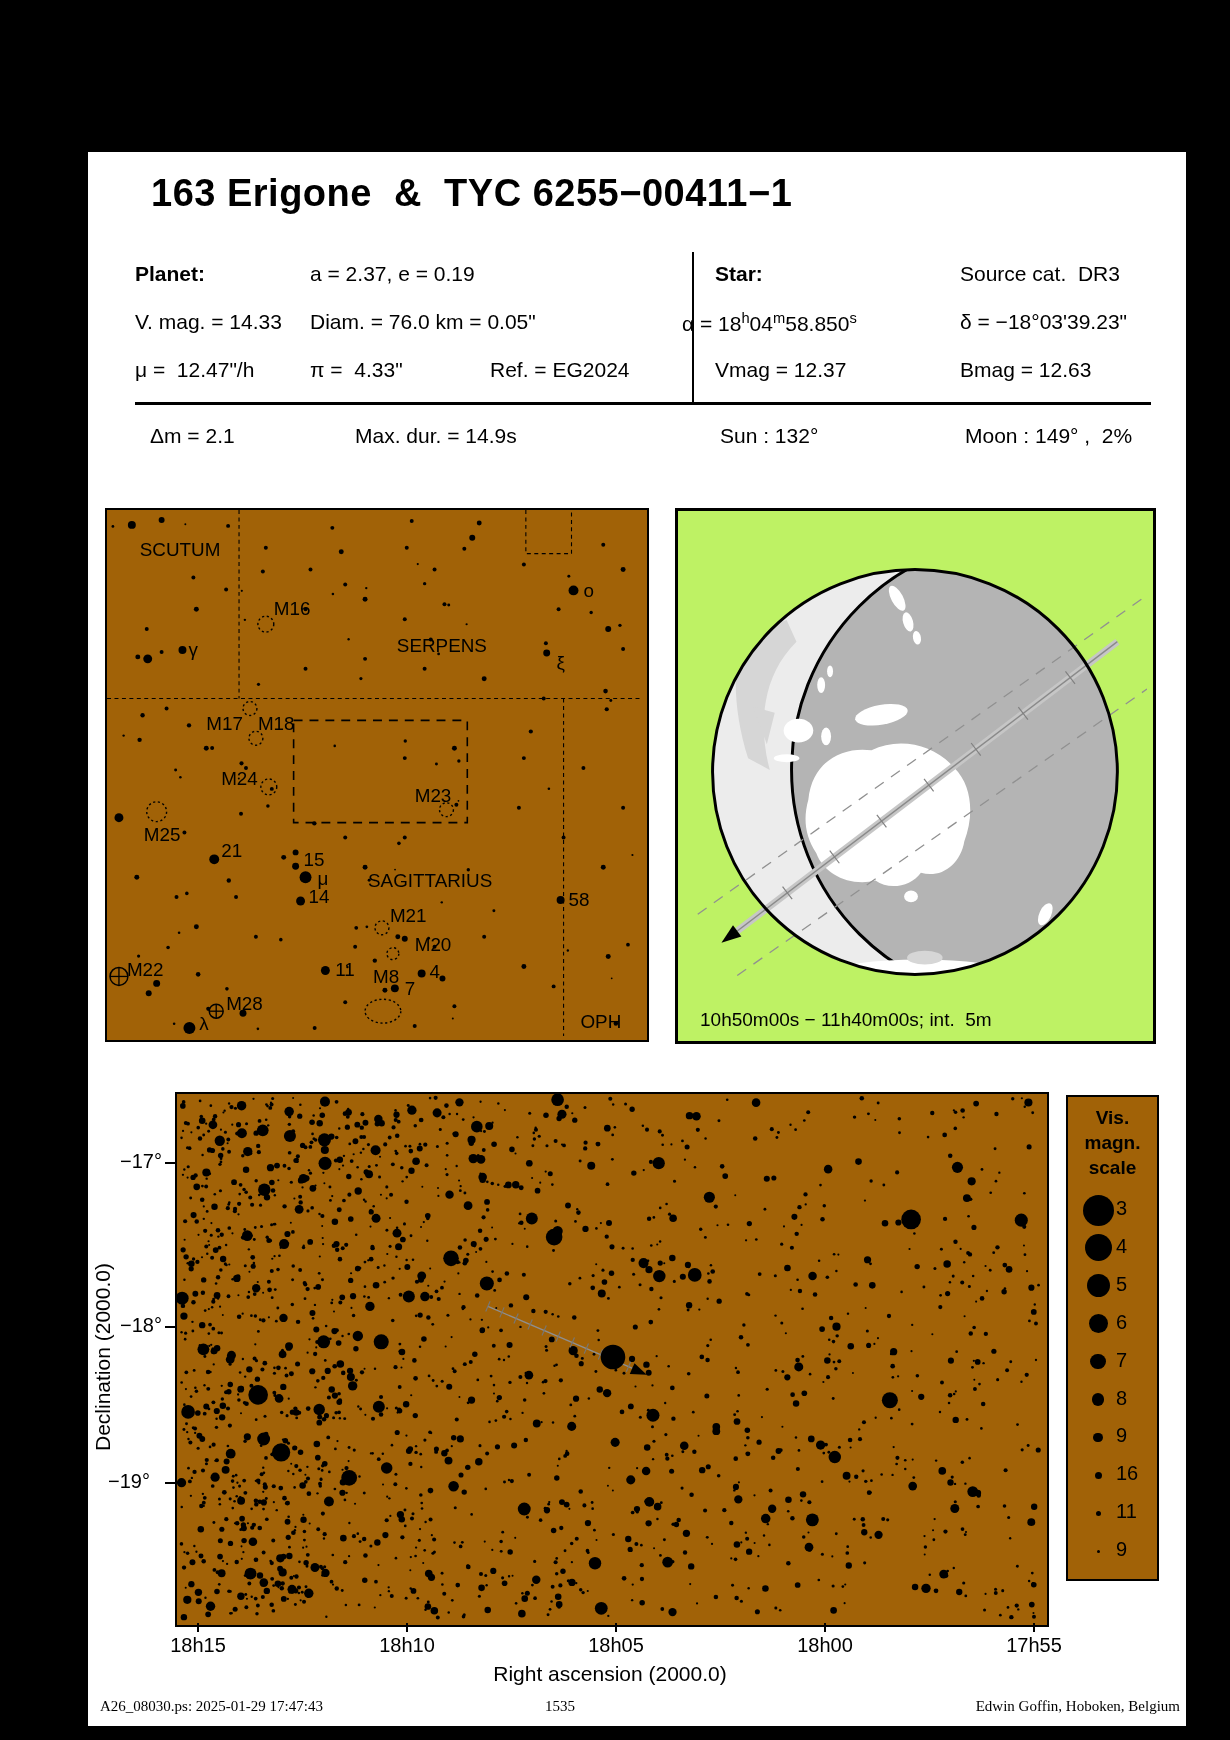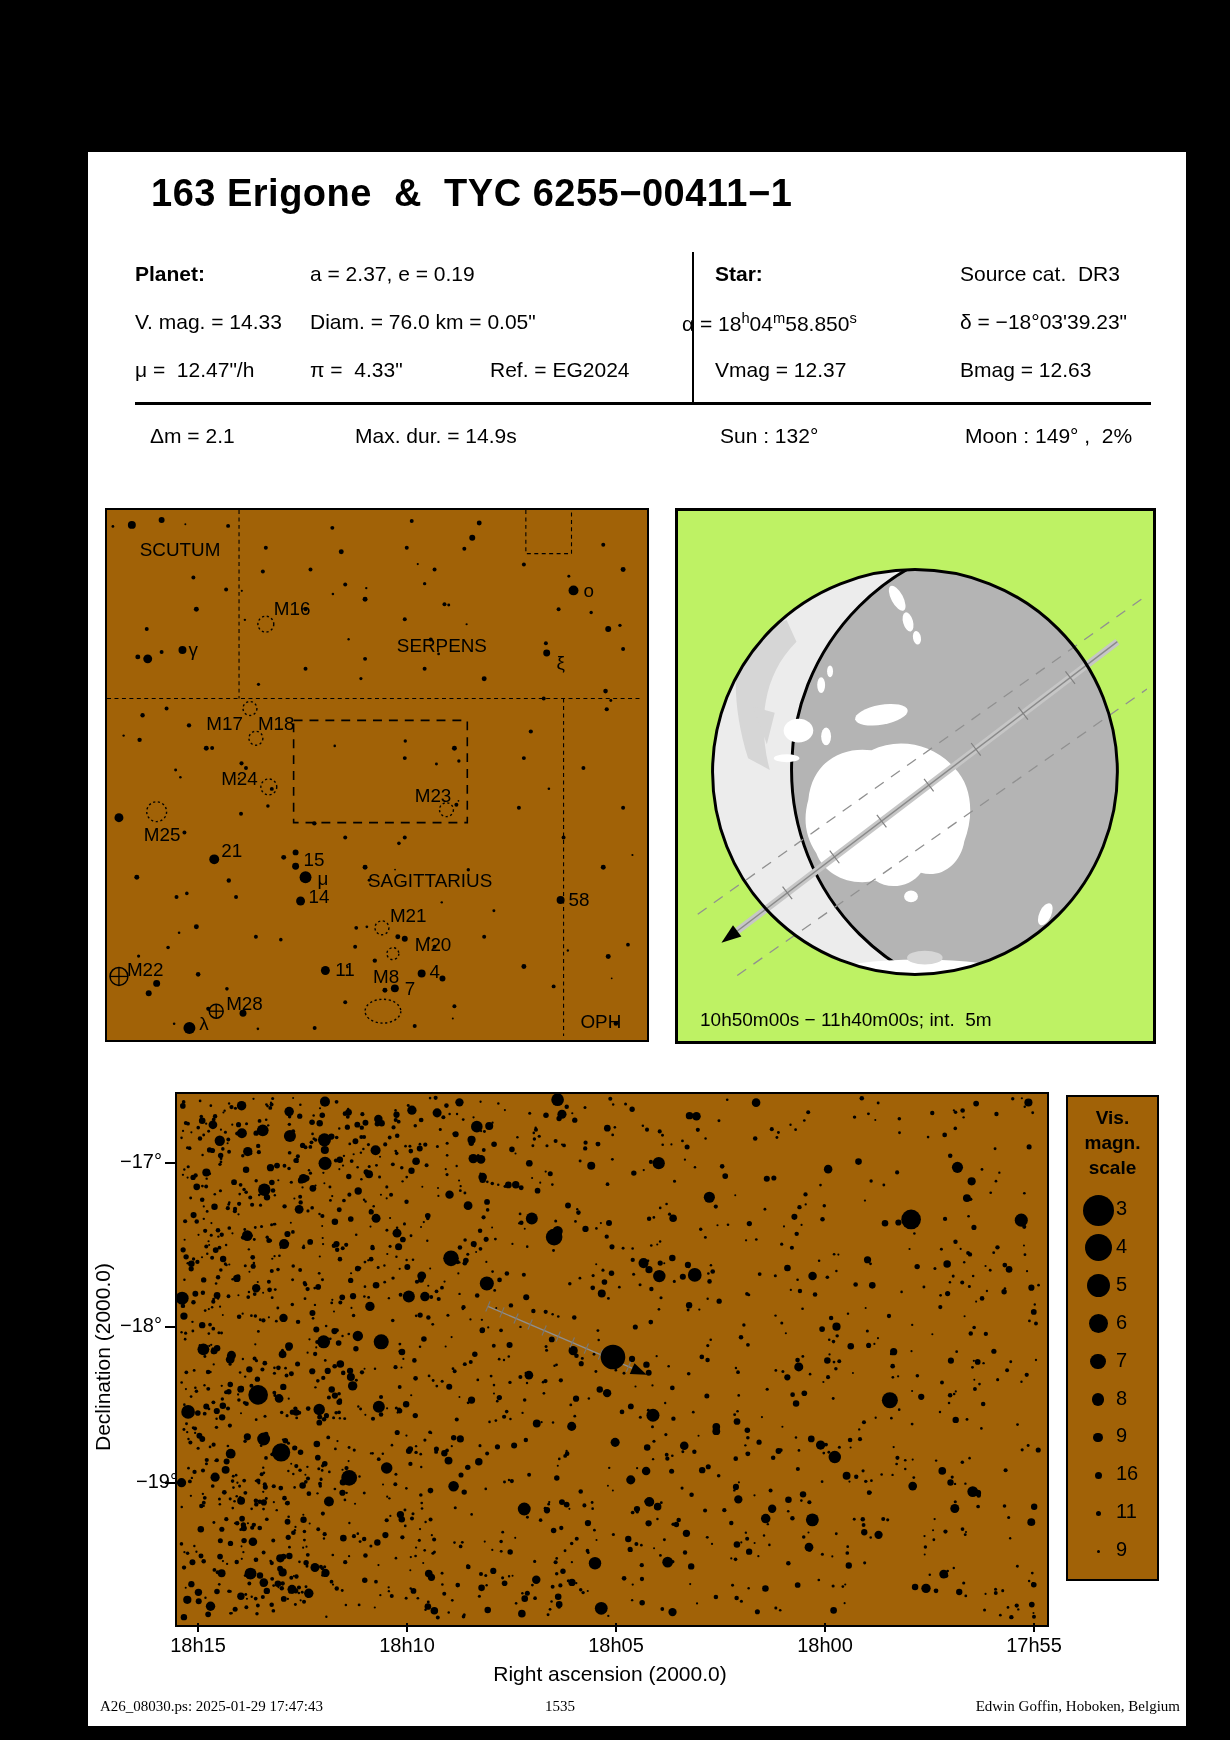--- a/index.html
+++ b/index.html
@@ -2317,21 +2317,21 @@
   <div class="abs ticklabel" style="left:319px;top:1482px;transform:translateX(-50%)">18h10</div>
   <div class="abs ticklabel" style="left:528px;top:1482px;transform:translateX(-50%)">18h05</div>
   <div class="abs ticklabel" style="left:737px;top:1482px;transform:translateX(-50%)">18h00</div>
   <div class="abs ticklabel" style="left:946px;top:1482px;transform:translateX(-50%)">17h55</div>
 
   <div class="abs ytick" style="left:77px;top:1010px"></div>
   <div class="abs ytick" style="left:77px;top:1174px"></div>
   <div class="abs ytick" style="left:77px;top:1330px"></div>
   <div class="abs ticklabel" style="left:28px;width:46px;text-align:right;top:998px">−17°</div>
   <div class="abs ticklabel" style="left:28px;width:46px;text-align:right;top:1162px">−18°</div>
-  <div class="abs ticklabel" style="left:44px;width:46px;text-align:right;top:1318px">−19°</div>
+  <div class="abs ticklabel" style="left:20px;width:46px;top:1318px">−19°</div>
 
   <div class="abs axislabel" style="left:87px;width:870px;top:1510px">Right ascension (2000.0)</div>
   <div class="abs ylab" style="left:0px;top:940px;width:30px;height:531px">Declination (2000.0)</div>
 
   <div class="abs panel" style="left:978px;top:943px;width:89px;height:482px">
     <div class="legend-title">
       <div>Vis.</div>
       <div>magn.</div>
       <div>scale</div>
     </div>

